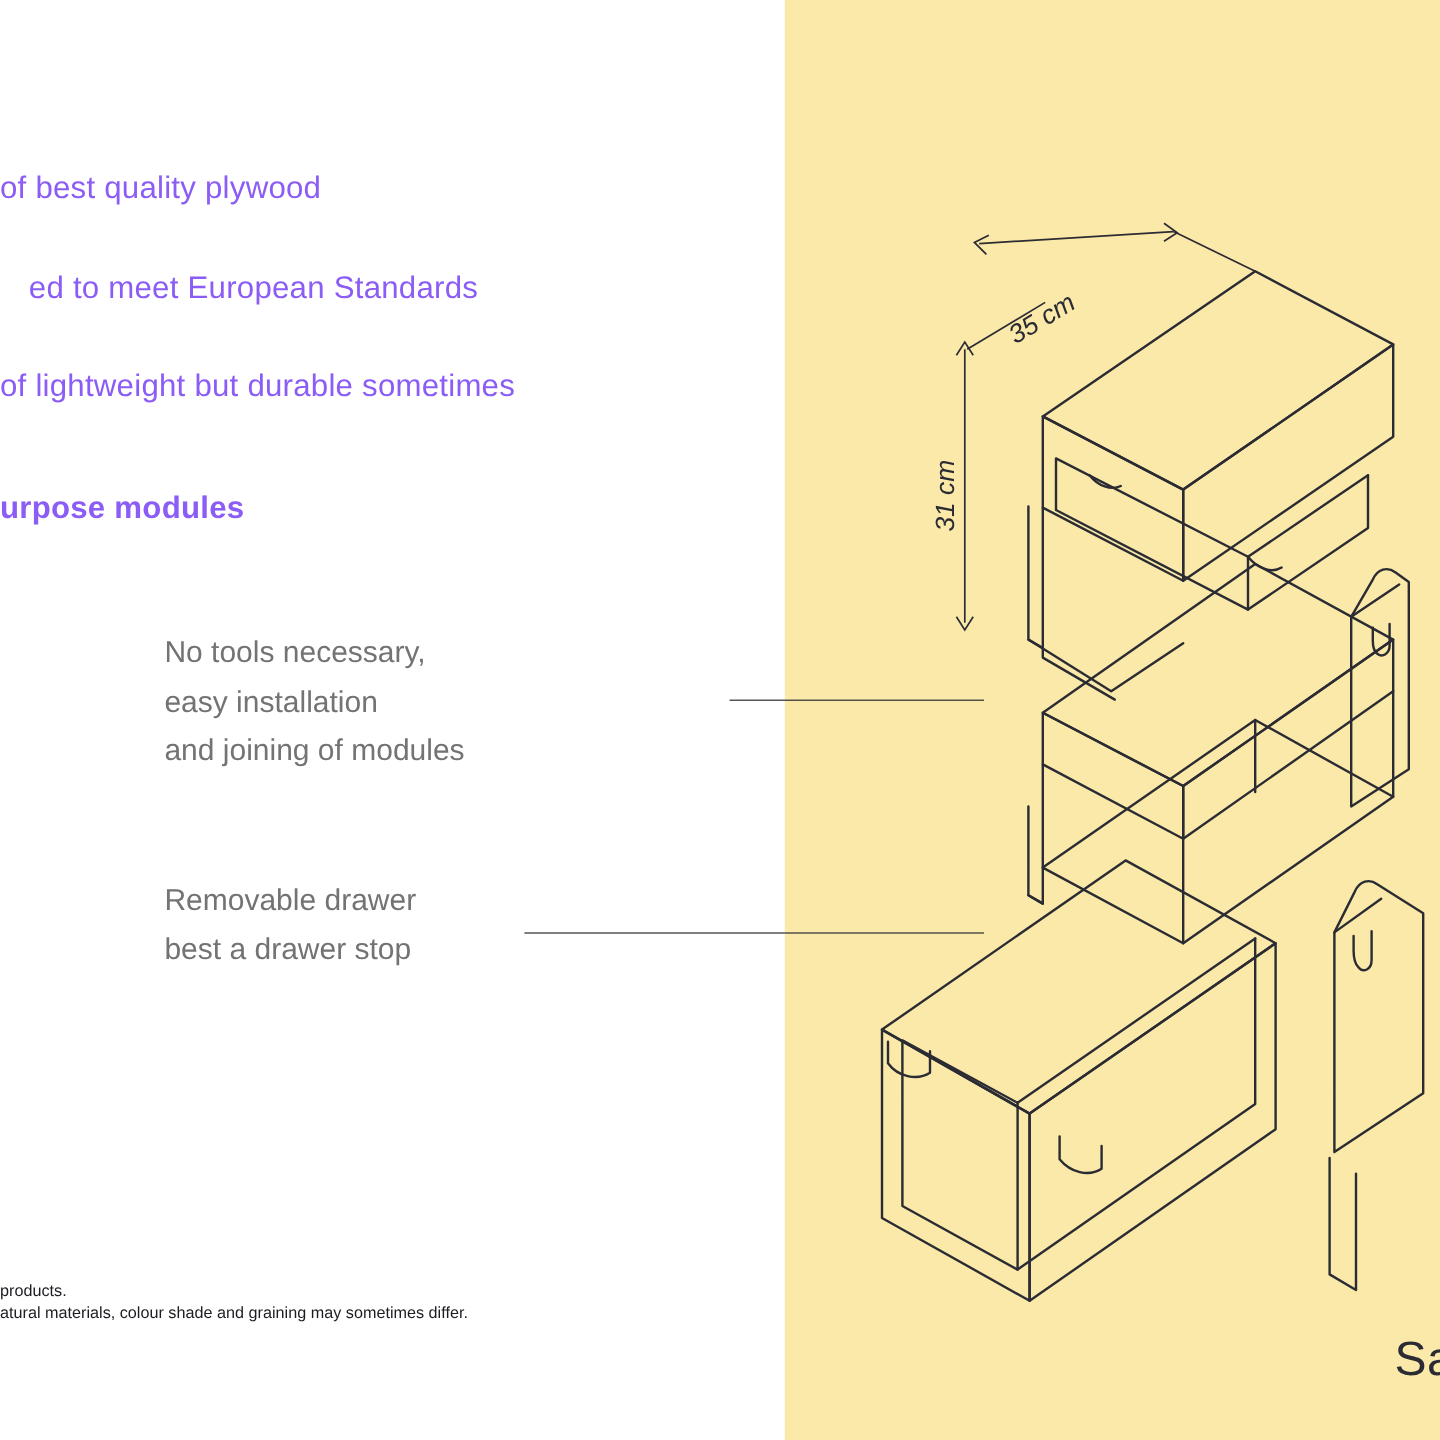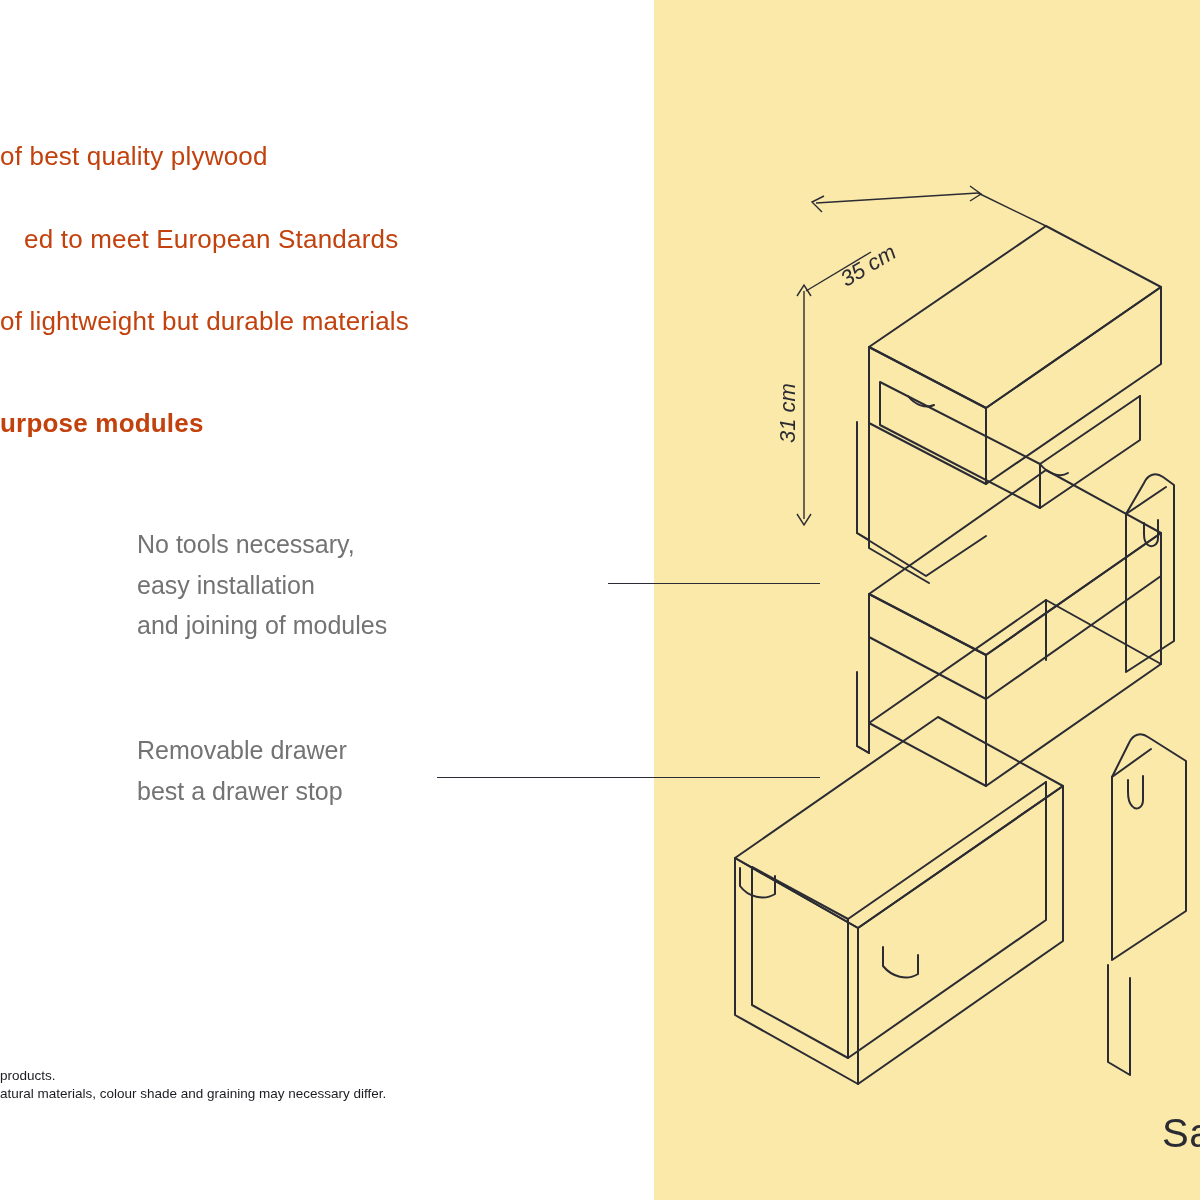--- a/index.html
+++ b/index.html
@@ -21,21 +21,21 @@
     position: absolute;
     top: 0;
     left: 654px;
     width: 546px;
     height: 1200px;
     background: #fae9a9;
   }
   .feature-line {
     position: absolute;
     left: 0;
-    color: #c2410c;
+    color: #8b5cf6;
     font-size: 26px;
     letter-spacing: 0.2px;
     white-space: nowrap;
   }
   .callout {
     position: absolute;
     color: #737373;
     font-size: 25px;
     line-height: 1.62;
     white-space: pre-line;
@@ -98,37 +98,37 @@
 </style>
 </head>
 <body>
 
 <div id="page">
 
   <div id="yellow-panel"></div>
 
   <div class="feature-line" style="top:141px;">of best quality plywood</div>
   <div class="feature-line" style="top:224px;padding-left:24px;">ed to meet European Standards</div>
-  <div class="feature-line" style="top:306px;">of lightweight but durable materials</div>
+  <div class="feature-line" style="top:306px;">of lightweight but durable sometimes</div>
   <div class="feature-line" style="top:408px;font-weight:bold;">urpose modules</div>
 
   <div class="callout" style="top:524px; left:137px;">No tools necessary,
 easy installation
 and joining of modules</div>
   <div class="leader" style="top:583px; left:608px; width:212px;"></div>
 
   <div class="callout" style="top:730px; left:137px;">Removable drawer
 best a drawer stop</div>
   <div class="leader" style="top:777px; left:437px; width:383px;"></div>
 
   <div class="dim-label" id="dim-width-label" style="top:270px; left:836px;">35 cm</div>
   <div class="dim-label" id="dim-height-label" style="top:443px; left:775px;">31 cm</div>
 
   <div class="footnote" style="top:1068px;">products.</div>
-  <div class="footnote" style="top:1086px;">atural materials, colour shade and graining may necessary differ.</div>
+  <div class="footnote" style="top:1086px;">atural materials, colour shade and graining may sometimes differ.</div>
 
   <div id="brand-mark">Sa</div>
 
   <svg class="drawing" viewBox="0 0 1200 1200" aria-hidden="true">
 
     <g>
       <path class="thin" d="M804 291 L804 519"></path>
       <path class="thin" d="M797 296 L804 285 L811 296"></path>
       <path class="thin" d="M797 514 L804 525 L811 514"></path>
       <path class="thin" d="M806 291 L871 252"></path>

